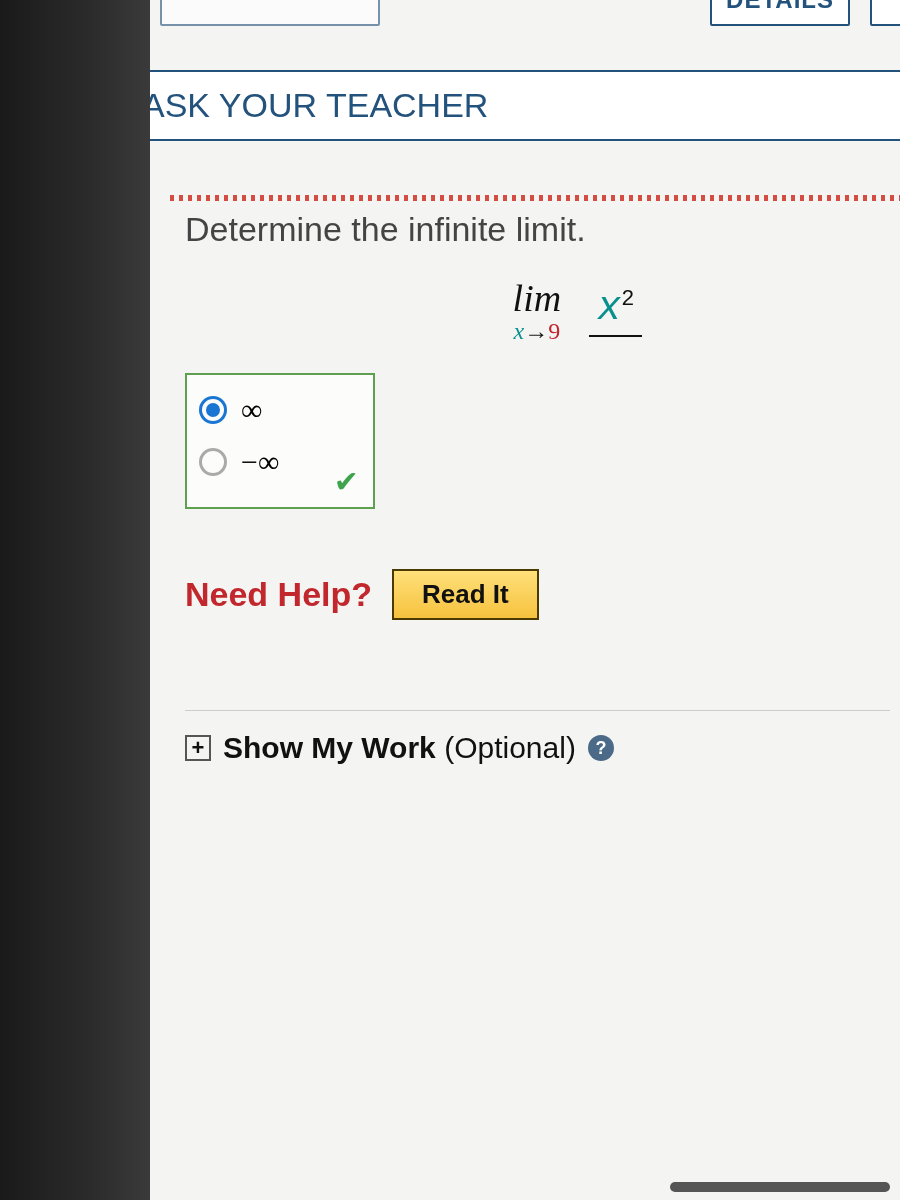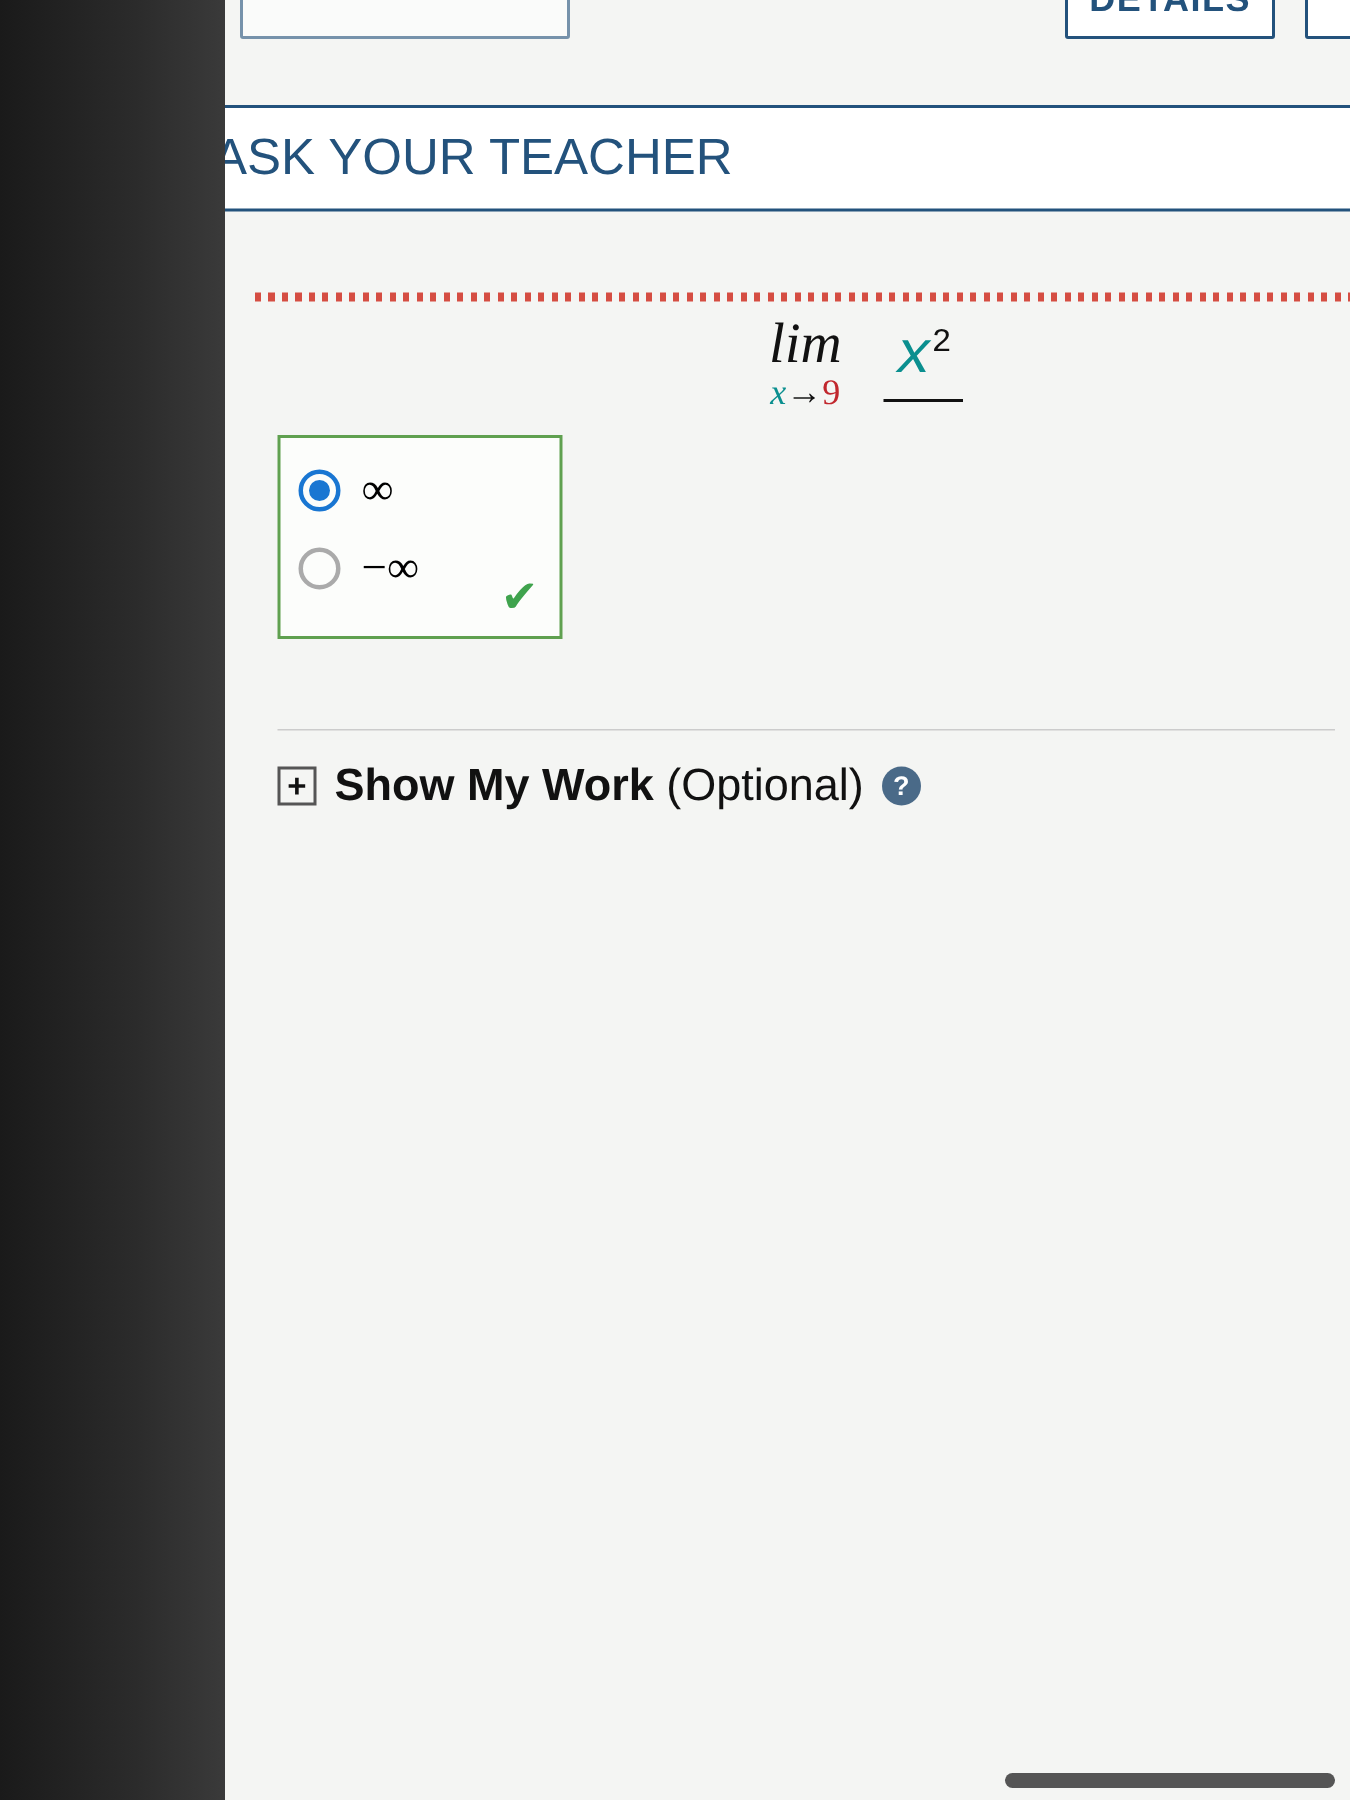--- a/index.html
+++ b/index.html
@@ -91,21 +91,21 @@
   }
   .limit {
     display: flex;
     align-items: center;
     justify-content: center;
     gap: 28px;
     font-size: 40px;
     font-style: italic;
     font-family: 'Times New Roman', serif;
     color: #111;
-    margin-bottom: 16px;
+    margin-bottom: 30px;
     margin-left: 80px;
   }
   .lim-block {
     display: flex;
     flex-direction: column;
     align-items: center;
     line-height: 1;
   }
   .lim-top { font-size: 38px; }
   .lim-bot { font-size: 24px; margin-top: 2px; }
@@ -240,20 +240,21 @@
   </div>
 
   <div class="nav-row">
     <div class="nav-btn" style="flex:1;">ASK YOUR TEACHER</div>
   </div>
 
   <div class="divider"></div>
 
   <div class="content">
 
+    <div class="prompt">Determine the infinite limit.</div>
 
     <div class="limit">
       <div class="lim-block">
         <span class="lim-top">lim</span>
         <span class="lim-bot">
           <span class="teal">x</span><span>→</span><span class="red">9</span>
         </span>
       </div>
       <div class="frac">
         <div class="num">
@@ -267,20 +268,24 @@
         <span class="radio selected"></span>
         <span>∞</span>
       </div>
       <div class="opt">
         <span class="radio"></span>
         <span>−∞</span>
       </div>
       <span class="check">✔</span>
     </div>
 
+    <div class="need-help">
+      <span class="need-help-label">Need Help?</span>
+      <button class="read-it">Read It</button>
+    </div>
 
     <div class="show-work">
       <span class="plus-box">+</span>
       <span>
         <span class="sw-bold">Show My Work</span><span class="sw-opt"> (Optional)</span>
       </span>
       <span class="qmark">?</span>
     </div>
 
   </div>

